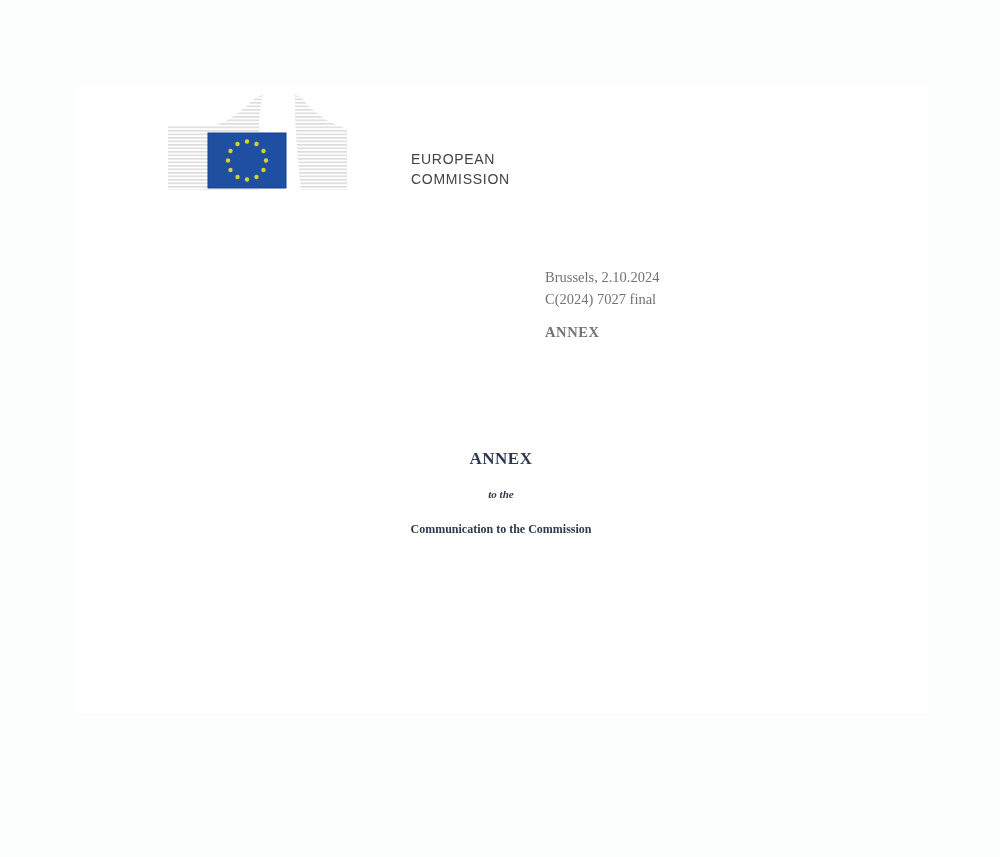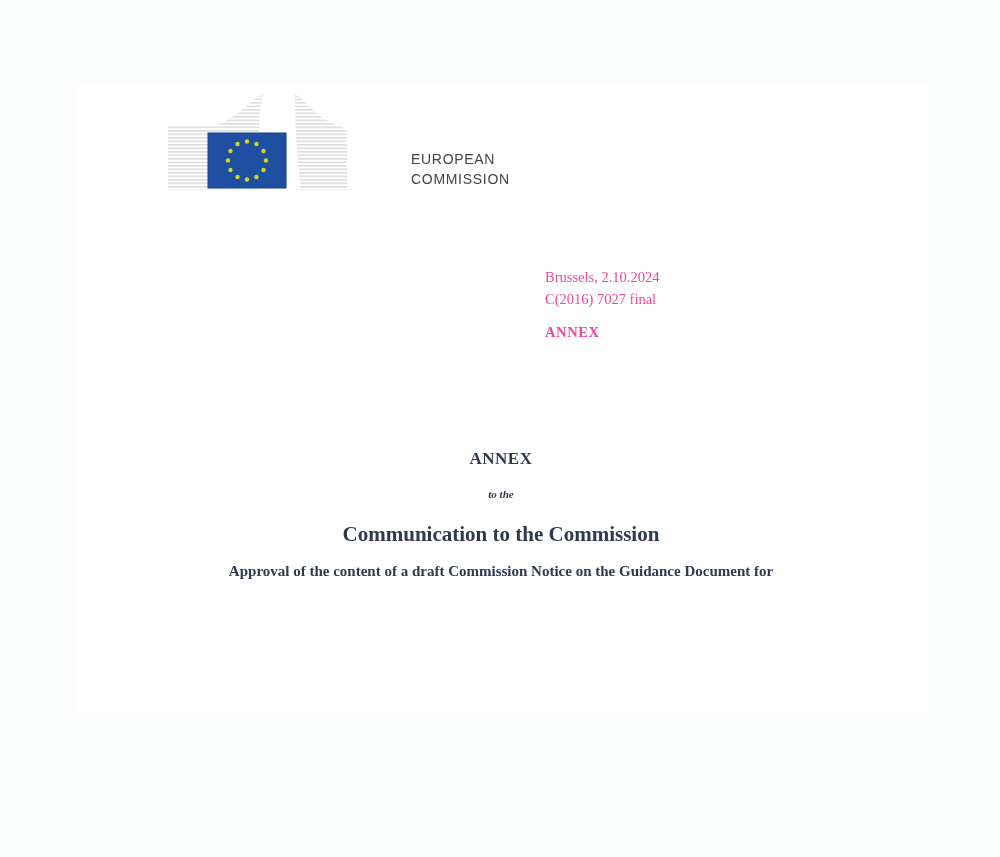--- a/index.html
+++ b/index.html
@@ -37,41 +37,41 @@
     letter-spacing: 0.7px;
     color: #45423f;
     font-weight: 400;
     margin-left: 48px;
   }
   
   .header-block {
     position: absolute;
     left: 470px;
     top: 181px;
-    color: #ec4899;
+    color: #737373;
     font-size: 14.5px;
     line-height: 22px;
   }
   .header-annex {
     margin-top: 11px;
     font-weight: bold;
     letter-spacing: 0.6px;
   }
   
   .center-line {
     position: absolute;
     left: 0;
     width: 852px;
     text-align: center;
     color: #2e3950;
     font-weight: bold;
   }
   .annex-title   { top: 364px; font-size: 17px; letter-spacing: 0.5px; }
   .to-the        { top: 403px; font-size: 11px; font-style: italic; }
-  .communication { top: 437px; font-size: 21px; }
+  .communication { top: 437px; font-size: 12px; }
   .subject       { top: 477px; font-size: 15px; line-height: 19px; }
 </style>
 </head>
 <body>
 
 <div class="page">
 
   <div class="logo-wrap">
     <svg width="180" height="100" viewBox="0 0 180 100">
       <defs>
@@ -104,24 +104,23 @@
     </svg>
   </div>
 
   <div class="logo-text">
     <div>EUROPEAN</div>
     <div>COMMISSION</div>
   </div>
 
   <div class="header-block">
     <div>Brussels, 2.10.2024</div>
-    <div>C(2016) 7027 final</div>
+    <div>C(2024) 7027 final</div>
     <div class="header-annex">ANNEX</div>
   </div>
 
   <div class="center-line annex-title">ANNEX</div>
   <div class="center-line to-the">to the</div>
   <div class="center-line communication">Communication to the Commission</div>
   <div class="center-line subject">
-    <div>Approval of the content of a draft Commission Notice on the Guidance Document for</div>
   </div>
 
 </div>
 
 </body></html>

